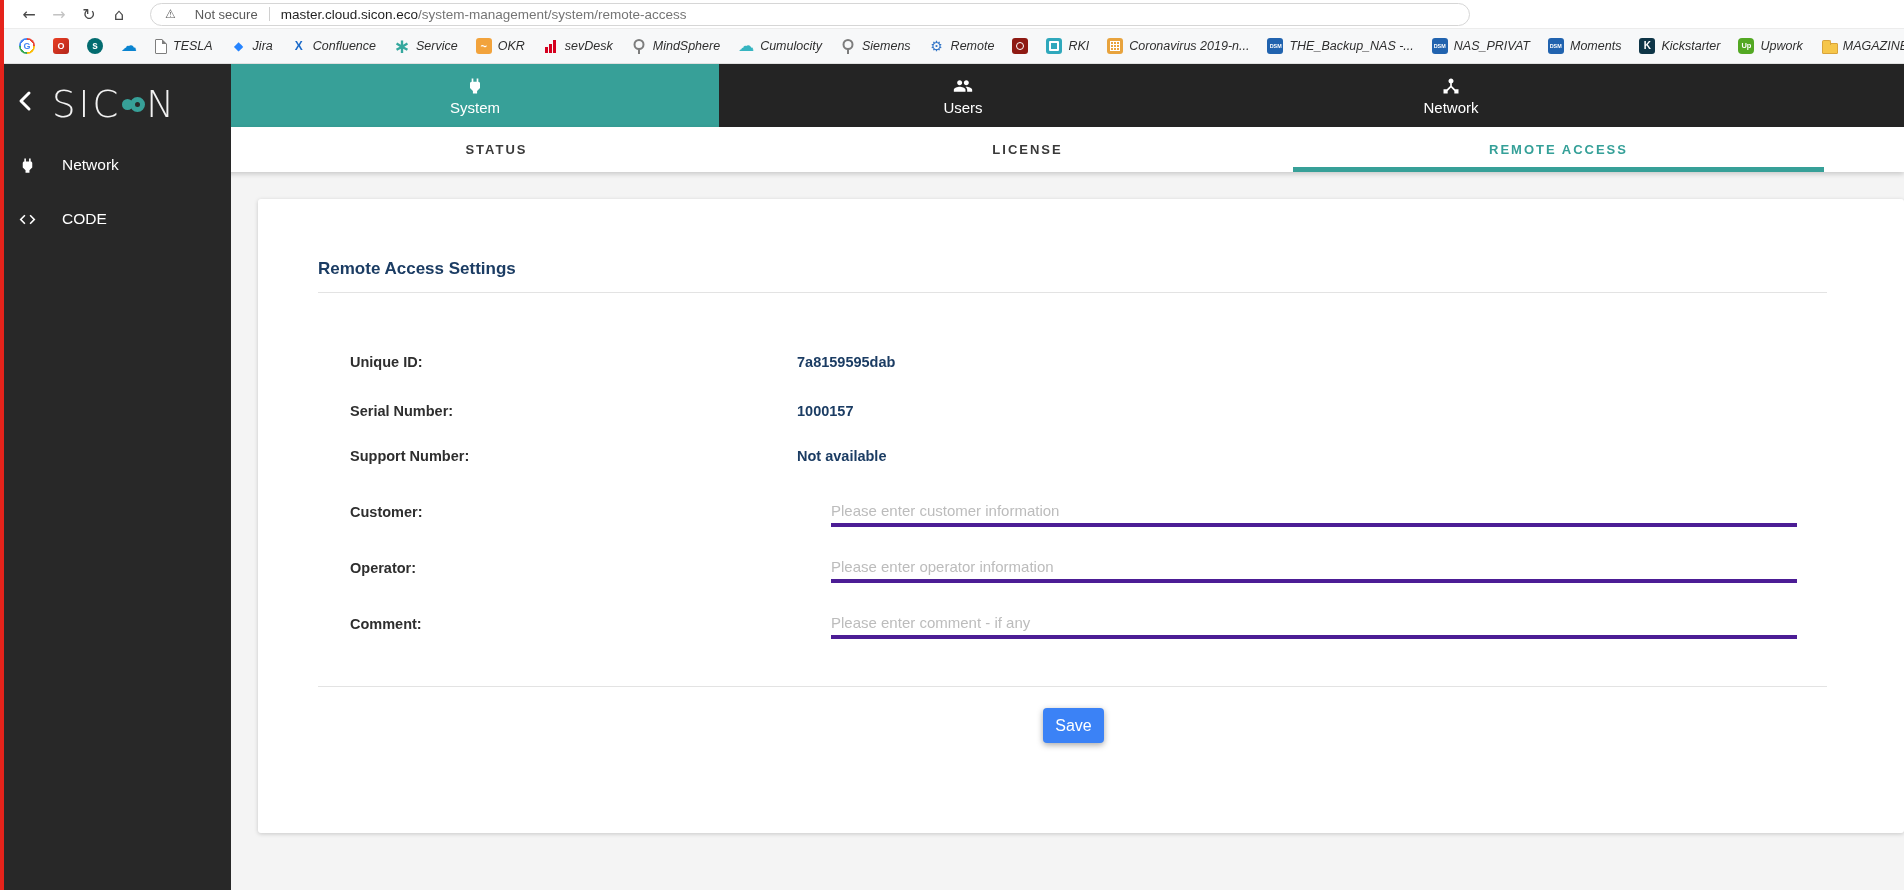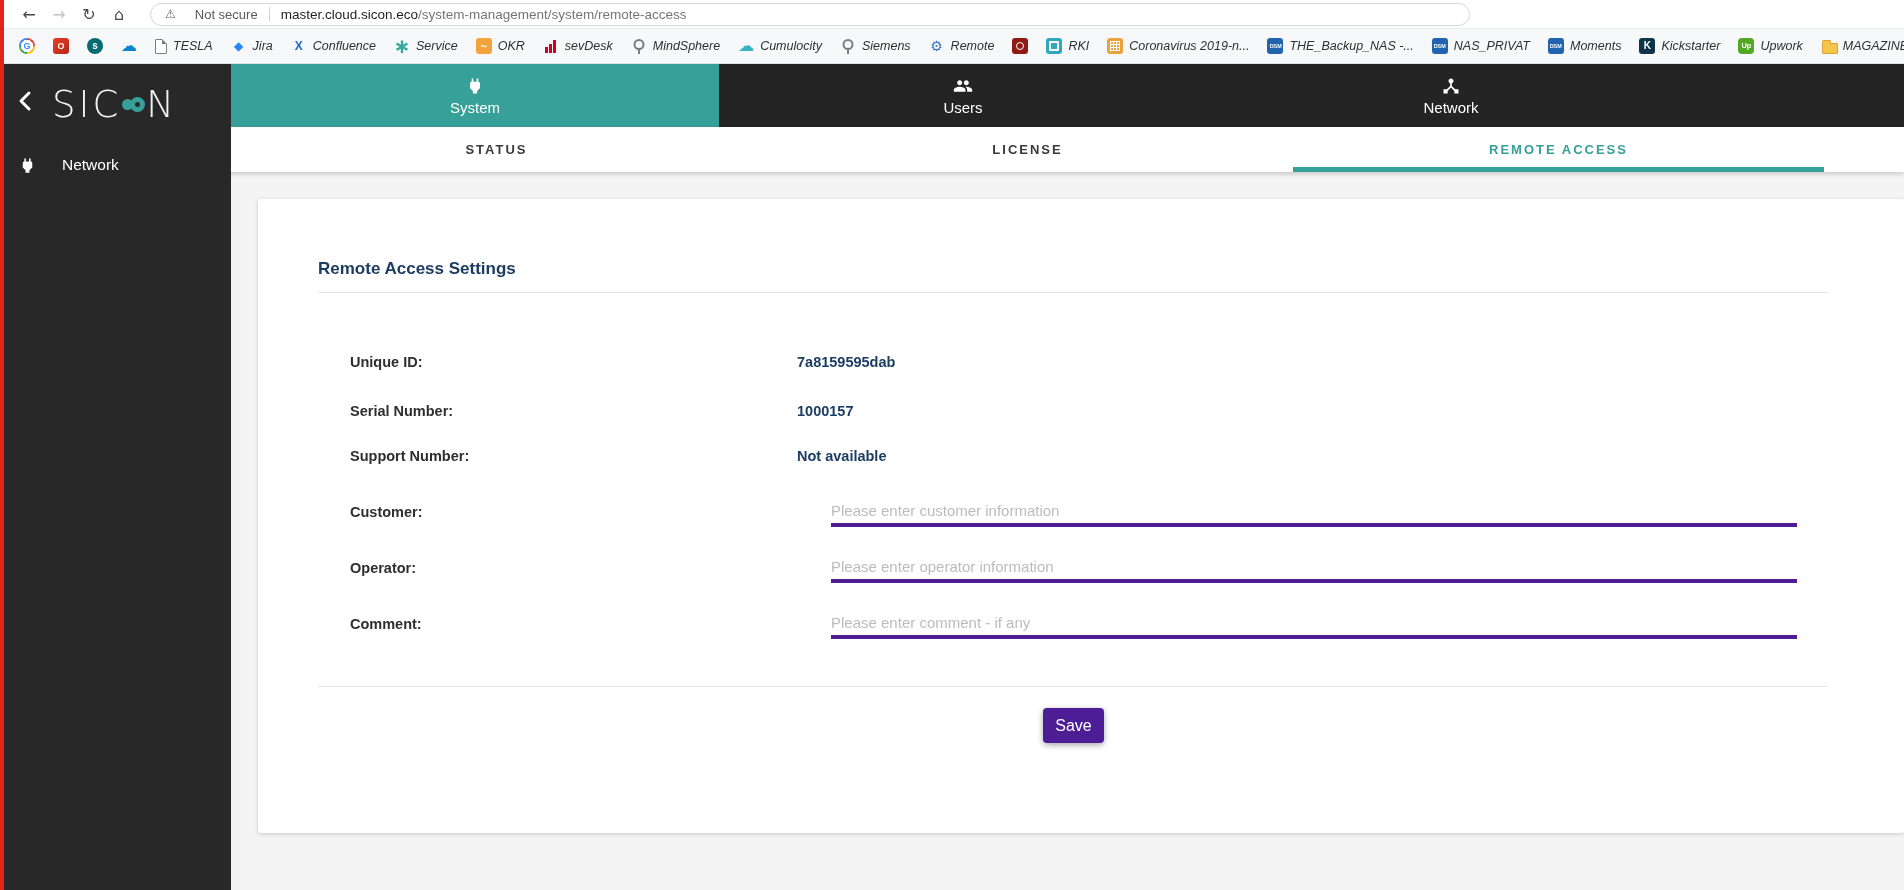--- a/index.html
+++ b/index.html
@@ -98,21 +98,21 @@
   .card { position:absolute; left:27px; top:27px; width:1646px; height:634px; background:#fff; border-radius:3px; box-shadow:0 1px 4px rgba(0,0,0,.18); }
   .card-title { position:absolute; left:60px; top:60px; font-size:17px; font-weight:bold; color:#1B3C63; }
   .hr { position:absolute; left:60px; width:1509px; height:1px; background:#e3e3e3; }
   .hr1 { top:93px; } .hr2 { top:487px; }
   .row { position:absolute; left:0; width:1646px; height:30px; }
   .r0{top:148px;} .r1{top:197px;} .r2{top:242px;} .r3{top:298px;} .r4{top:354px;} .r5{top:410px;}
   .lbl { position:absolute; left:92px; line-height:30px; font-size:14.5px; font-weight:600; color:#2e2e2e; }
   .val { position:absolute; left:539px; line-height:30px; font-size:14.5px; font-weight:bold; color:#1B3C63; }
   .inp { position:absolute; left:573px; top:0; width:966px; height:30px; border:none; border-bottom:4px solid #4c1d95; background:transparent; font-size:15px; color:#333; outline:none; padding:0; font-family:"Liberation Sans", sans-serif; }
   .inp::placeholder { color:#bcbcbc; opacity:1; }
-  .save { position:absolute; left:785px; top:509px; width:61px; height:35px; background:#4c1d95; color:#fff; font-size:16px; border:none; border-radius:4px; cursor:pointer; box-shadow:0 2px 6px rgba(0,0,0,.35); font-family:"Liberation Sans", sans-serif; }
+  .save { position:absolute; left:785px; top:509px; width:61px; height:35px; background:#3b82f6; color:#fff; font-size:16px; border:none; border-radius:4px; cursor:pointer; box-shadow:0 2px 6px rgba(0,0,0,.35); font-family:"Liberation Sans", sans-serif; }
 </style>
 </head>
 <body>
 
 <div class="screen">
   <div class="red-strip"></div>
 
   <header class="chrome">
     <div class="toolbar-row">
       <button class="tb-btn">←</button>
@@ -235,20 +235,26 @@
             <i class="ring"></i>
           </span>
           <span>N</span>
       </div>
       <div class="side-item side-item-devices">
         <svg viewBox="0 0 24 24">
             <path d="M16.01 7 16 3h-2v4h-4V3H8v4h-.01C6.9 6.99 6 7.89 6 8.98v5.52L9.5 18v3h5v-3l3.5-3.5V8.98C18 7.89 17.1 6.99 16.01 7z"></path>
           </svg>
         <span class="si-label">Network</span>
       </div>
+      <div class="side-item side-item-code">
+        <svg viewBox="0 0 24 24">
+            <path d="M9.4 16.6 4.8 12l4.6-4.6L8 6l-6 6 6 6 1.4-1.4zm5.2 0 4.6-4.6-4.6-4.6L16 6l6 6-6 6-1.4-1.4z"></path>
+          </svg>
+        <span class="si-label">CODE</span>
+      </div>
     </aside>
 
     <div class="page">
       <div class="topnav">
         <div class="tab active">
           <svg viewBox="0 0 24 24">
               <path d="M16.01 7 16 3h-2v4h-4V3H8v4h-.01C6.9 6.99 6 7.89 6 8.98v5.52L9.5 18v3h5v-3l3.5-3.5V8.98C18 7.89 17.1 6.99 16.01 7z"></path>
             </svg>
           <span class="tab-label">System</span>
         </div>

